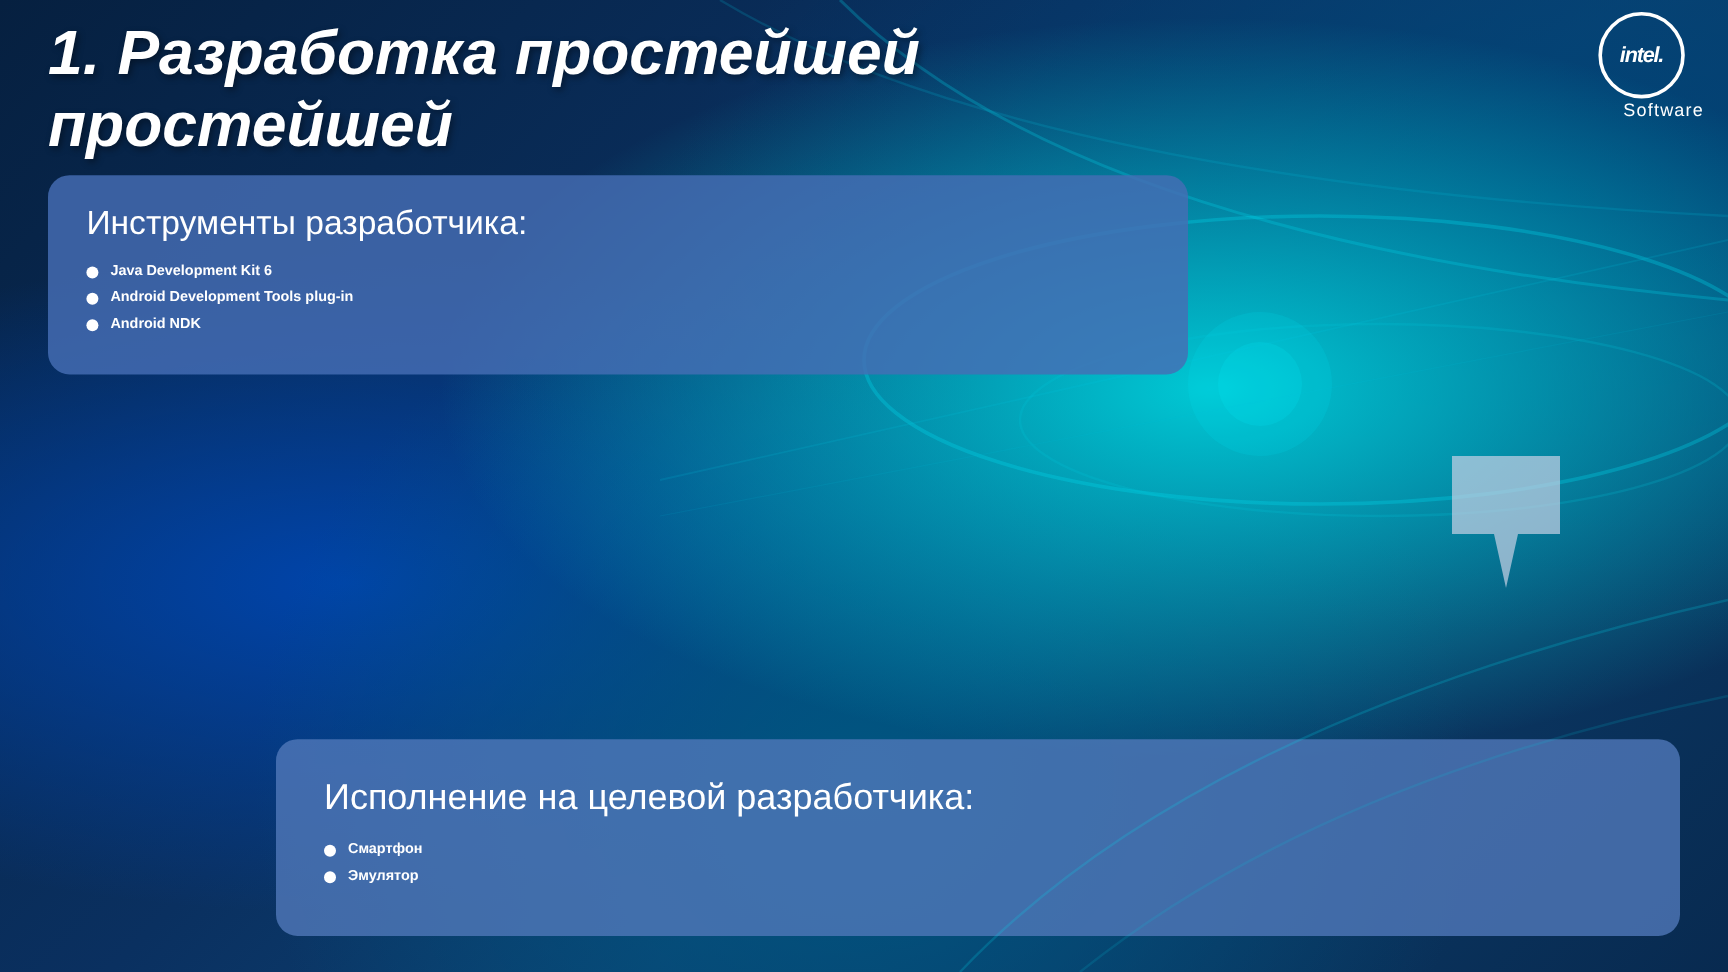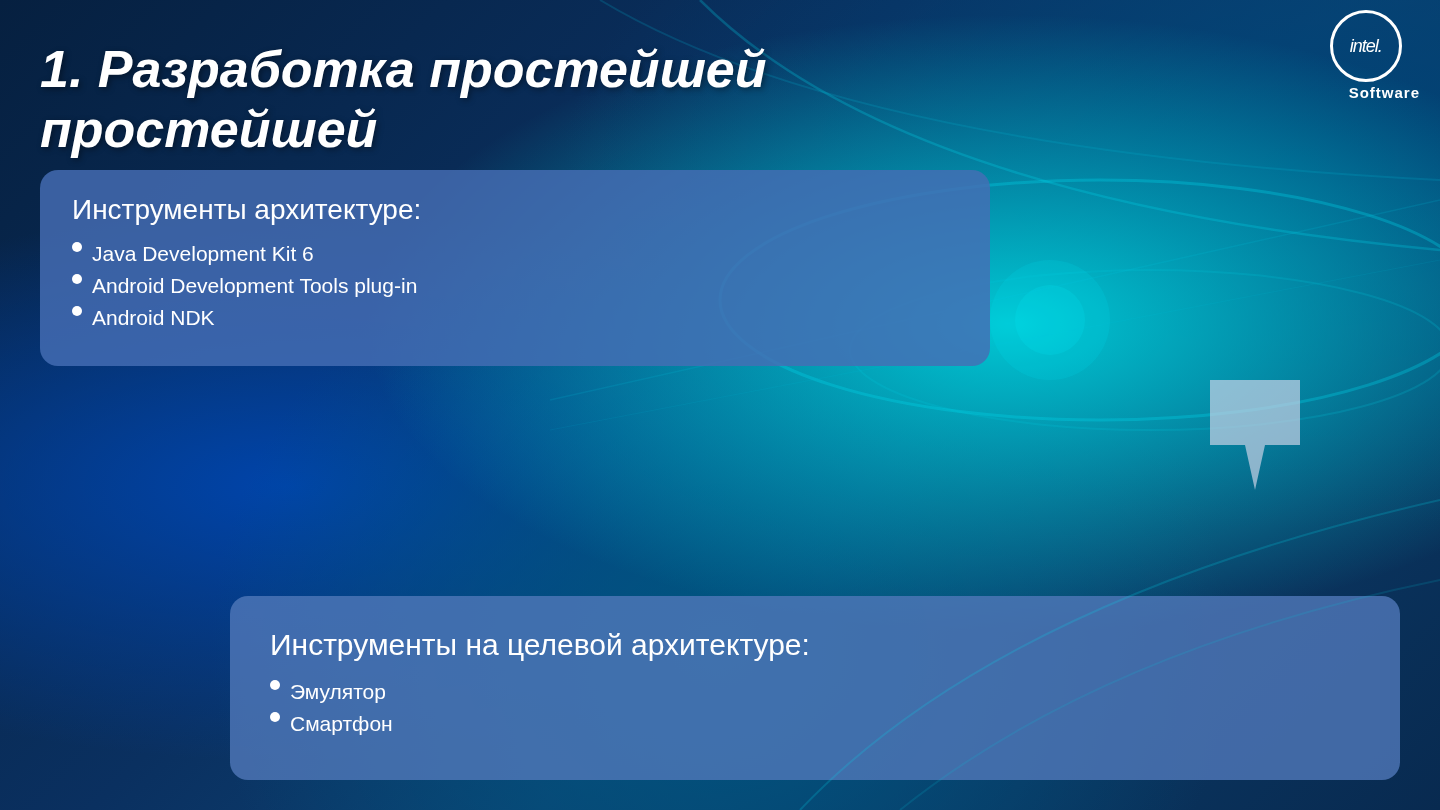--- a/index.html
+++ b/index.html
@@ -29,21 +29,21 @@
     .bg-svg {
       position: absolute;
       inset: 0;
       z-index: 1;
     }
 
     .content {
       position: absolute;
       inset: 0;
       z-index: 2;
-      padding: 40px 40px;
+      padding: 16px 40px;
       border-radius: 23px;
     }
 
     
     .title {
       color: #ffffff;
       font-size: 52px;
       font-weight: 900;
       font-style: italic;
       line-height: 1.15;
@@ -68,25 +68,26 @@
       margin-bottom: 16px;
     }
 
     .bullet-list {
       list-style: none;
       padding: 0;
     }
 
     .bullet-list li {
       color: #ffffff;
-      font-size: 21px;
+      font-size: 12px;
       margin-bottom: 8px;
       display: flex;
-      align-items: flex-start;
+      align-items: flex-end;
       gap: 10px;
+      font-weight: bold;
     }
 
     .bullet-dot {
       width: 10px;
       height: 10px;
       background: #ffffff;
       border-radius: 50%;
       flex-shrink: 0;
     }
 
@@ -137,29 +138,29 @@
       border-radius: 50%;
       display: flex;
       align-items: center;
       justify-content: center;
       background: transparent;
     }
 
     .intel-text-inside {
       color: #ffffff;
       font-size: 18px;
-      font-weight: 400;
+      font-weight: 700;
       font-style: italic;
       letter-spacing: -1px;
     }
 
     .intel-label {
       color: #ffffff;
       font-size: 15px;
-      font-weight: 700;
+      font-weight: 400;
       margin-top: 2px;
       letter-spacing: 1px;
       margin-left: 37px;
     }
   </style>
 </head>
 <body>
 
 <div class="bg"></div>
 
@@ -180,21 +181,21 @@
 </svg>
 
 <div class="content">
 
   <div class="title">
     <div>1. Разработка простейшей</div>
     <div>простейшей</div>
   </div>
 
   <div class="top-card">
-    <div class="card-heading">Инструменты архитектуре:</div>
+    <div class="card-heading">Инструменты разработчика:</div>
     <ul class="bullet-list">
       <li>
         <span class="bullet-dot"></span>
         <span>Java Development Kit 6</span>
       </li>
       <li>
         <span class="bullet-dot"></span>
         <span>Android Development Tools plug-in</span>
       </li>
       <li>
@@ -206,29 +207,29 @@
 
 </div>
 
 <div class="arrow-container">
   <svg class="down-arrow" viewBox="0 0 90 110" xmlns="http://www.w3.org/2000/svg">
     <polygon points="0,0 90,0 90,65 55,65 45,110 35,65 0,65" fill="rgba(200,210,230,0.7)"></polygon>
   </svg>
 </div>
 
 <div class="bottom-card">
-  <div class="card-heading">Инструменты на целевой архитектуре:</div>
+  <div class="card-heading">Исполнение на целевой разработчика:</div>
   <ul class="bullet-list">
     <li>
       <span class="bullet-dot"></span>
-      <span>Эмулятор</span>
+      <span>Смартфон</span>
     </li>
     <li>
       <span class="bullet-dot"></span>
-      <span>Смартфон</span>
+      <span>Эмулятор</span>
     </li>
   </ul>
 </div>
 
 <div class="intel-logo">
   <div class="intel-circle">
     <span class="intel-text-inside">intel.</span>
   </div>
   <span class="intel-label">Software</span>
 </div>

